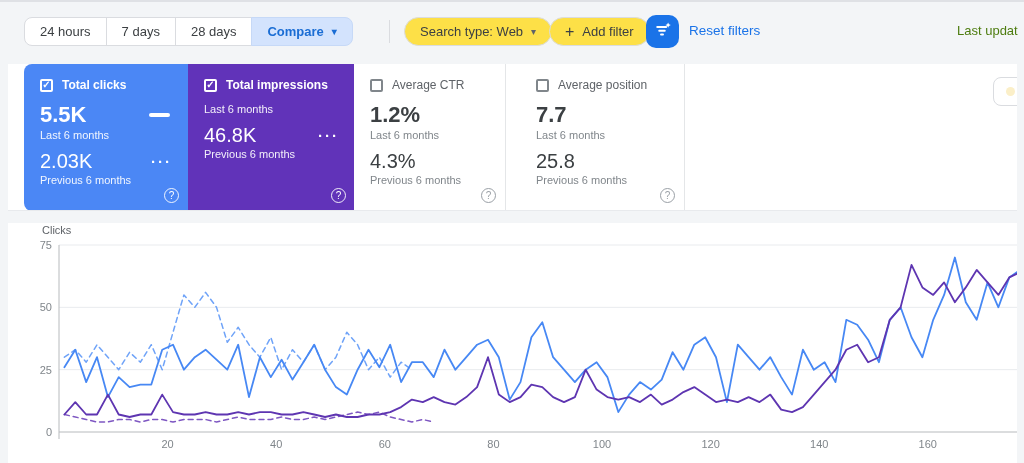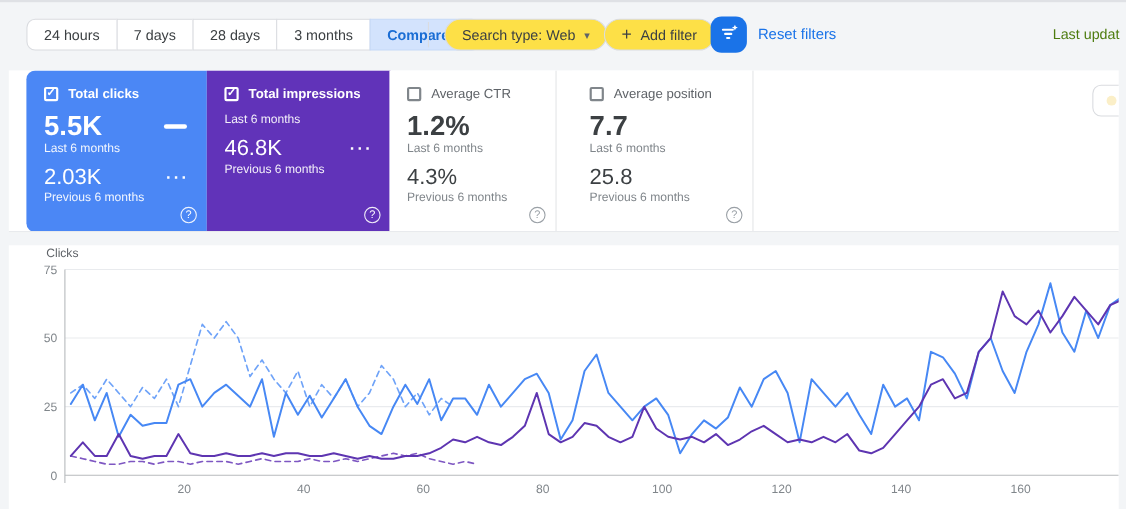--- a/index.html
+++ b/index.html
@@ -56,21 +56,21 @@
   .checkbox{
     width:13px; height:13px; border-radius:2px; flex:0 0 auto;
     display:flex; align-items:center; justify-content:center;
   }
   .checkbox.checked{ border:2px solid #fff; color:#fff; font-size:10px; font-weight:bold; line-height:1; }
   .checkbox.empty{ border:2px solid #80868b; }
   .card-title{ font-size:12px; font-weight:bold; }
   .card--colored .card-title{ color:#fff; }
   .card--white .card-title{ color:#5f6368; font-weight:normal; }
   .value-row{ display:flex; align-items:center; justify-content:space-between; }
-  .value-primary{ font-size:25px; font-weight:bold; line-height:24px; }
+  .value-primary{ font-size:22px; font-weight:bold; line-height:24px; }
   .value-secondary{ font-size:20px; font-weight:normal; line-height:22px; margin-top:9px; }
   .card--colored .value-primary, .card--colored .value-secondary{ color:#fff; }
   .card--white .value-primary, .card--white .value-secondary{ color:#3c4043; }
   .value-label{ font-size:11px; margin-top:2px; }
   .card--colored .value-label{ color:rgba(255,255,255,.92); }
   .card--white .value-label{ color:#80868b; }
   .line-indicator{ width:21px; height:4px; border-radius:2px; background:#fff; margin-right:4px; }
   .dots-indicator{ color:#fff; font-size:15px; font-weight:bold; letter-spacing:2px; margin-right:2px; margin-top:9px; }
   .help-icon{
     position:absolute; right:9px; bottom:8px; width:15px; height:15px; border-radius:50%;
@@ -92,21 +92,20 @@
 </head>
 <body>
 
 <div class="screen">
 
   <div class="toolbar">
     <div class="segmented">
       <button class="seg-btn">24 hours</button>
       <button class="seg-btn">7 days</button>
       <button class="seg-btn">28 days</button>
-      <button class="seg-btn">3 months</button>
       <button class="seg-btn compare">
         <span>Compare</span>
         <span class="caret">▾</span>
       </button>
     </div>
 
     <div class="vdivider"></div>
 
     <button class="pill" style="left:404px;">
       <span>Search type: Web</span>

